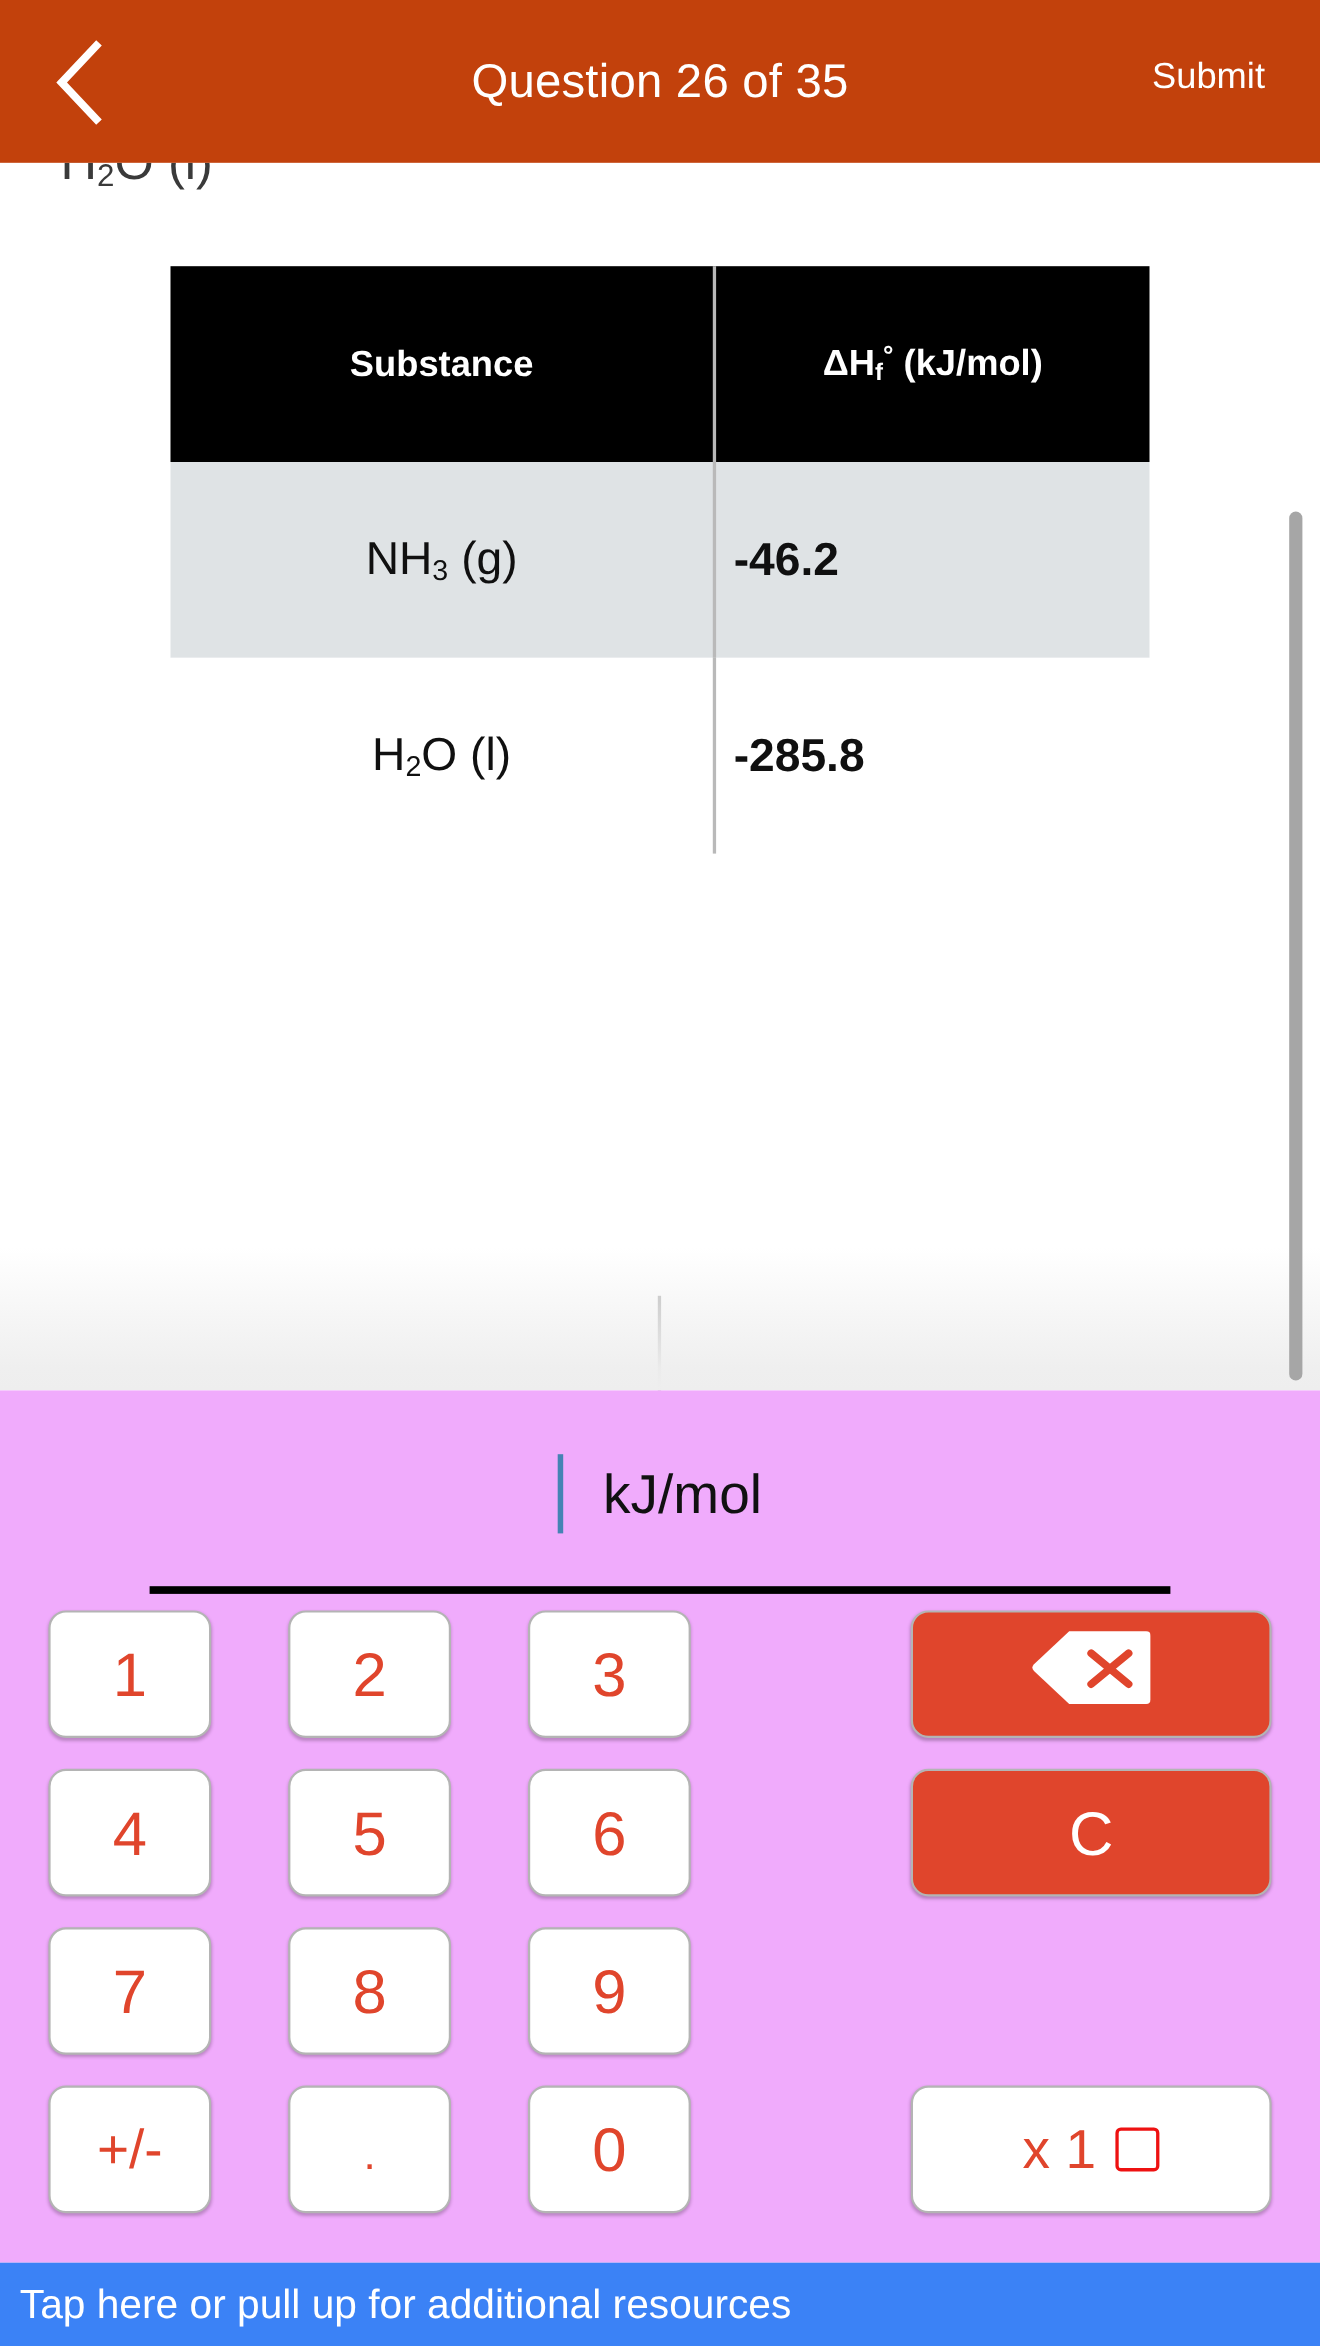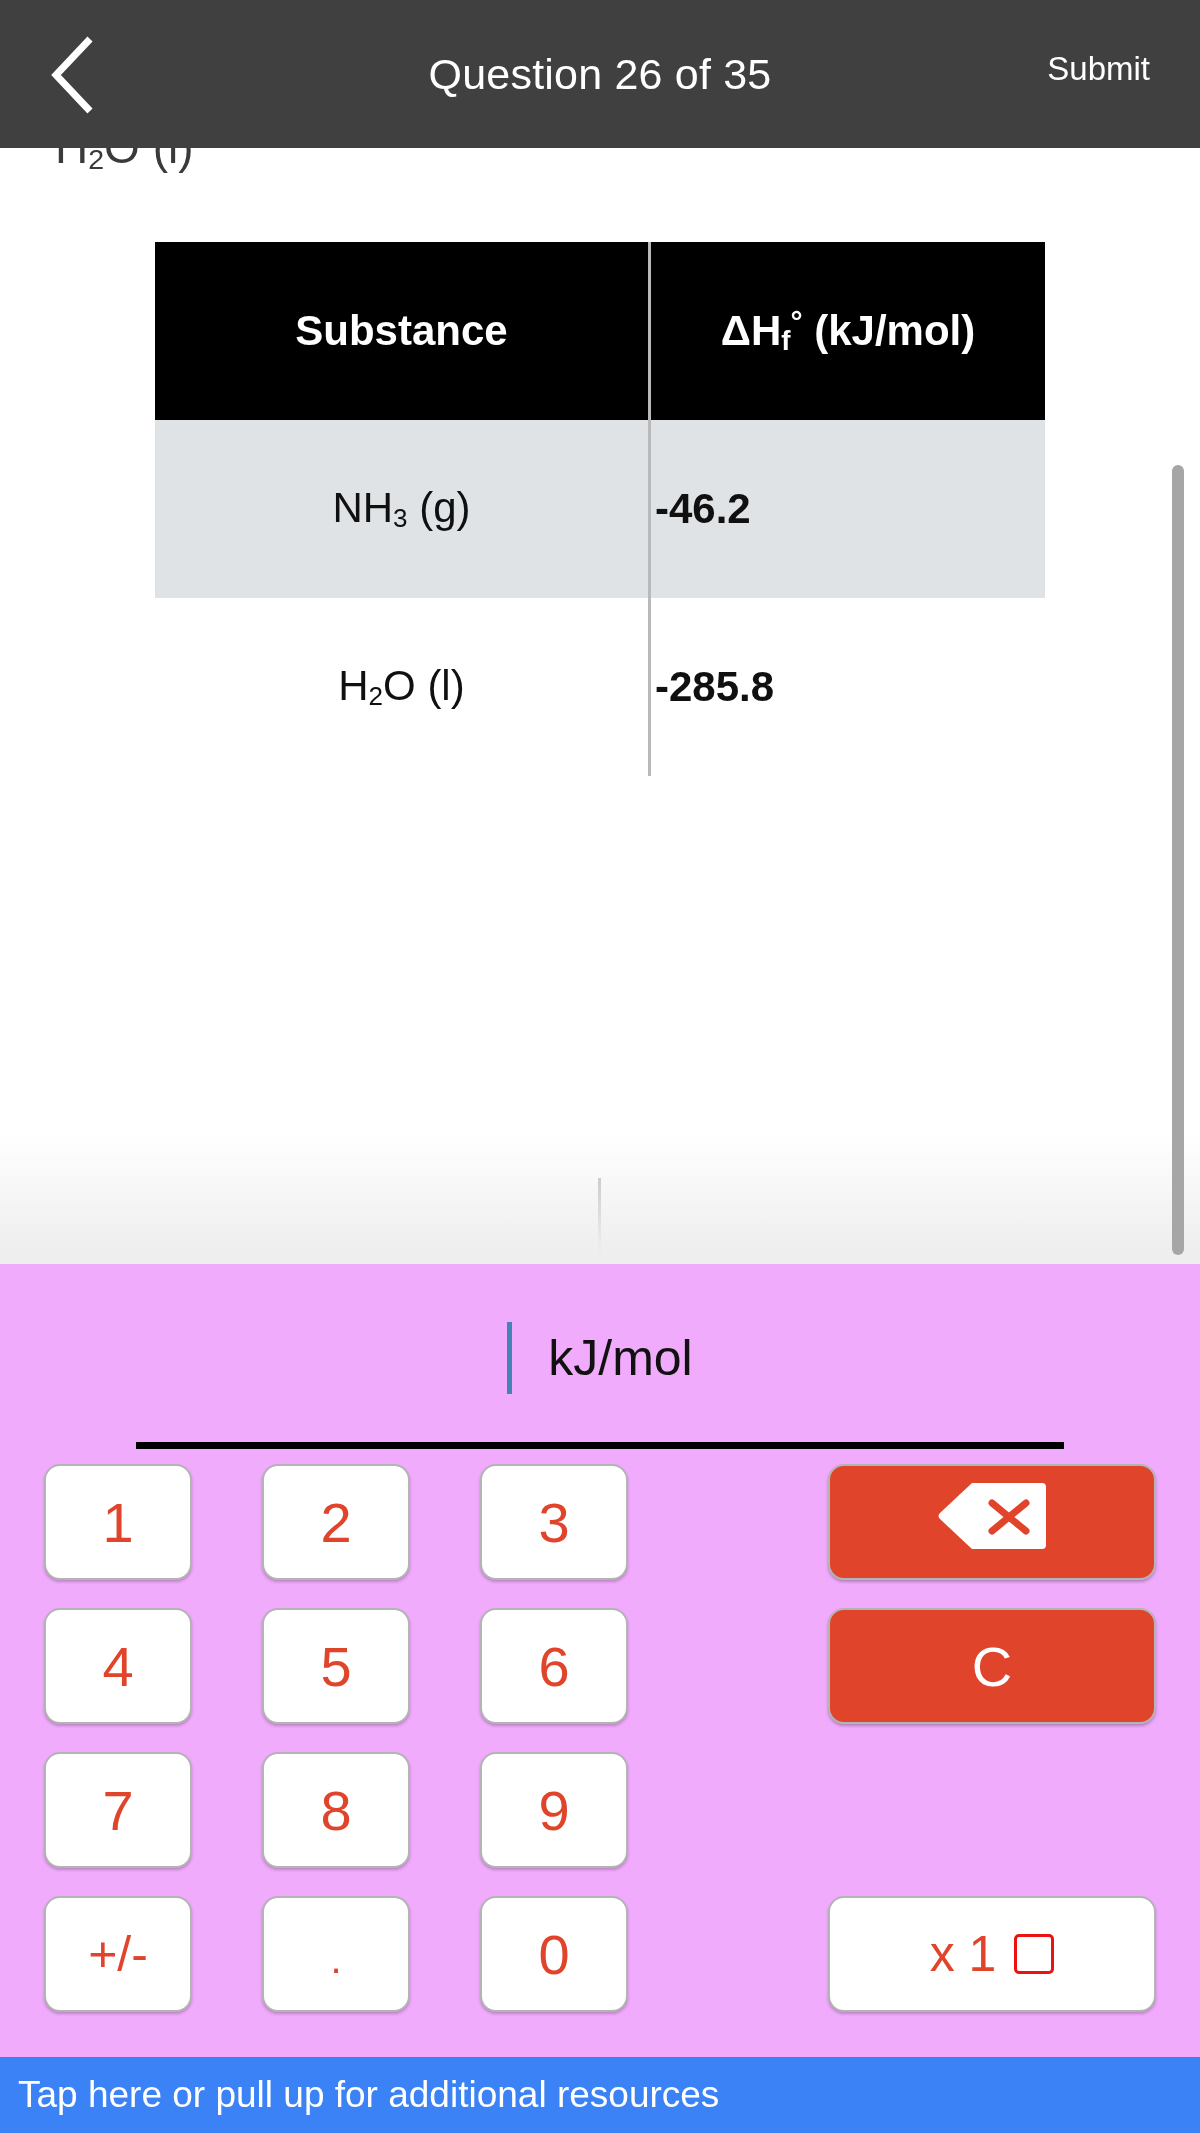--- a/index.html
+++ b/index.html
@@ -17,21 +17,21 @@
     background: #ffffff;
     overflow: hidden;
   }
 
   
   .navbar {
     position: absolute;
     top: 0; left: 0;
     width: 1200px;
     height: 148px;
-    background: #404040;
+    background: #c2410c;
     z-index: 30;
   }
   .nav-back {
     position: absolute;
     left: 30px;
     top: 32px;
     width: 86px;
     height: 86px;
     display: flex;
     align-items: center;
@@ -84,33 +84,33 @@
     width: 890px;
   }
   table.hf-table {
     width: 890px;
     border-collapse: collapse;
     table-layout: fixed;
   }
   table.hf-table th {
     background: #000000;
     color: #ffffff;
-    font-size: 42px;
+    font-size: 33px;
     font-weight: bold;
     height: 178px;
     text-align: center;
     padding: 0;
   }
   table.hf-table th.col-sub { width: 450px; border-right: 3px solid #b9b9b9; }
   table.hf-table th.col-val { width: 360px; }
   table.hf-table td {
     font-size: 42px;
     color: #101010;
     height: 178px;
-    padding: 4px;
+    padding: 16px;
     vertical-align: middle;
   }
   table.hf-table td.c-sub {
     text-align: center;
     border-right: 3px solid #b9b9b9;
   }
   table.hf-table td.c-val {
     text-align: left;
     padding-right: 42px;
     font-weight: bold;

